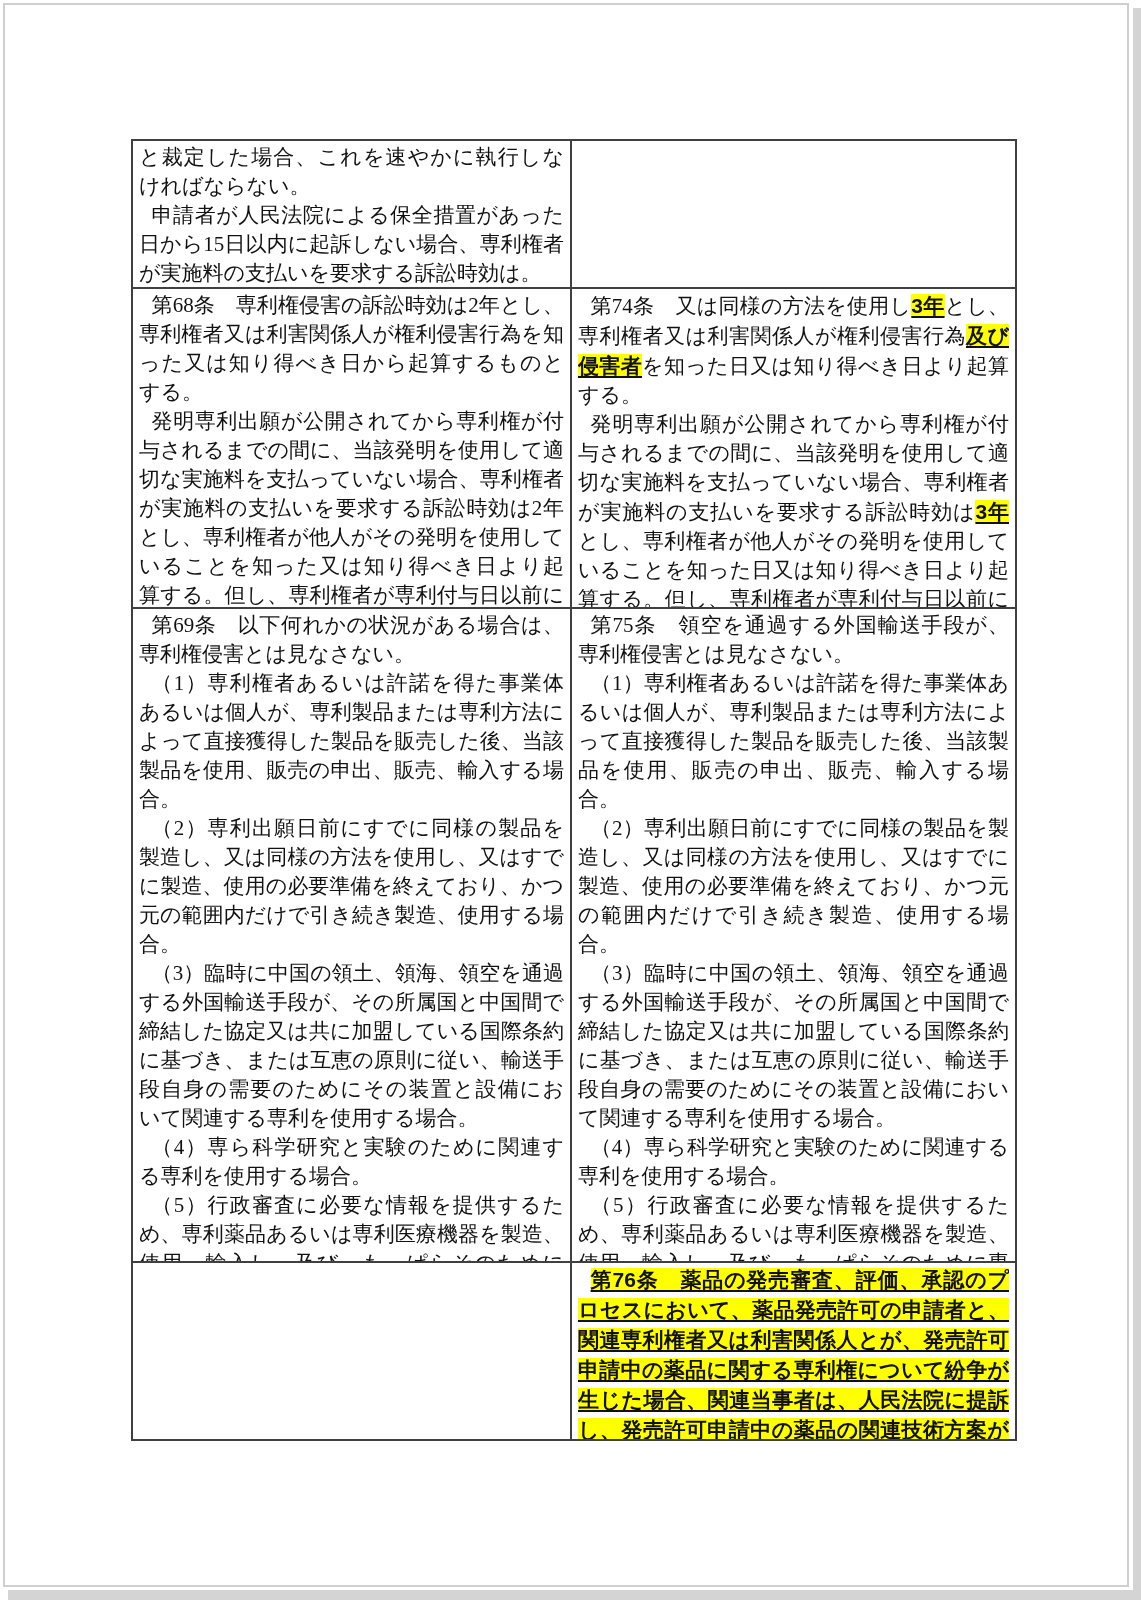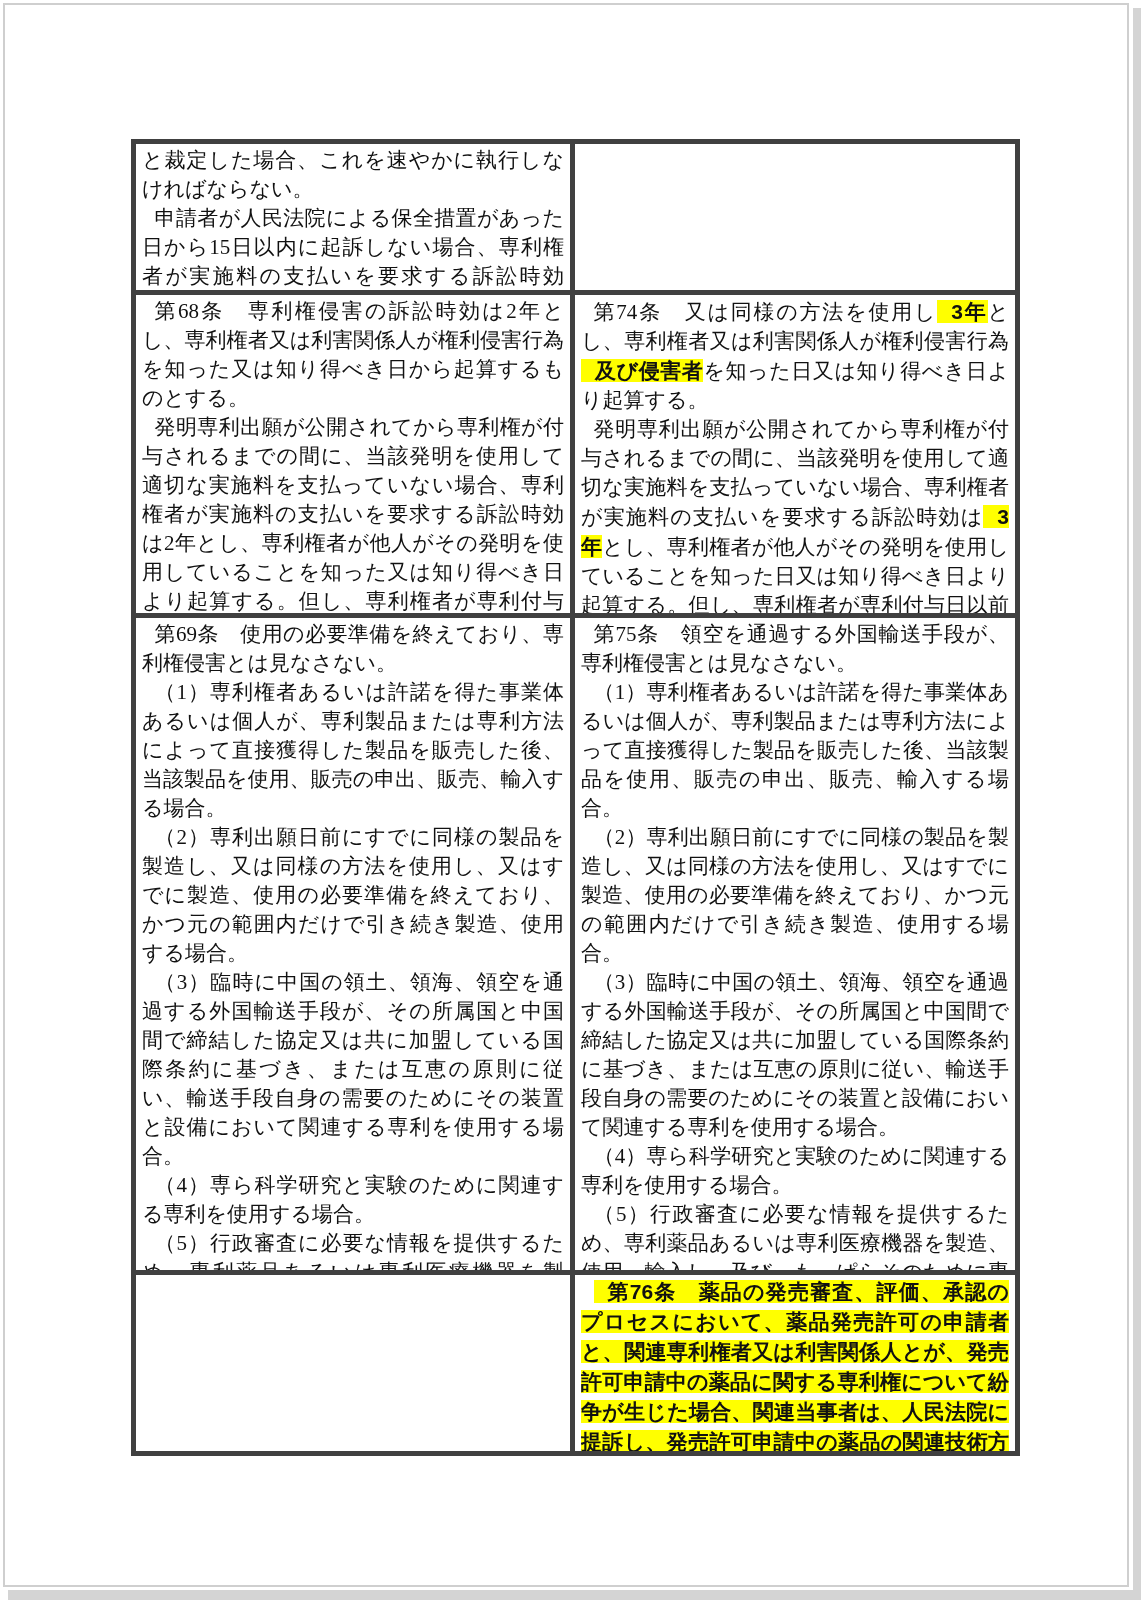--- a/index.html
+++ b/index.html
@@ -27,21 +27,21 @@
     width: 1125px; height: 10px;
     background: #d4d4d4;
   }
   table.cmp {
     position: absolute; left: 131px; top: 139px;
     border-collapse: collapse;
     table-layout: fixed;
     width: 884px;
   }
   table.cmp td {
-    border: 5px solid #404040;
+    border: 2px solid #404040;
     vertical-align: top;
     padding: 2px 6px 0 6px;
     box-sizing: border-box;
   }
   tr.r0 { height: 148px; }
   tr.r1 { height: 320px; }
   tr.r2 { height: 654px; }
   tr.r3 { height: 178px; }
   .cellbox { overflow: hidden; }
   tr.r0 .cellbox { max-height: 144px; }
@@ -55,24 +55,24 @@
     color: #111111;
     text-align: justify;
     text-justify: inter-character;
     word-break: break-all;
   }
   p.para.ind { text-indent: 0.6em; }
   span.ins {
     background: var(--hl, #ffff00);
     font-weight: bold;
     font-family: "Liberation Sans", "DejaVu Sans", sans-serif;
+    text-decoration: underline;
     text-decoration-thickness: 2px;
     text-decoration-skip-ink: none;
     text-underline-offset: 3px;
-    padding-left: 14px;
   }
 </style>
 </head>
 <body>
 
 <div class="page-border"></div>
 <div class="shadow-right"></div>
 <div class="shadow-bottom"></div>
 
 <table class="cmp">
@@ -102,21 +102,21 @@
         <td>
           <div class="cellbox">
             <p class="para ind"><span>第74条　又は同様の方法を使用し</span><span class="ins">3年</span><span>とし、専利権者又は利害関係人が権利侵害行為</span><span class="ins">及び侵害者</span><span>を知った日又は知り得べき日より起算する。</span></p>
             <p class="para ind"><span>発明専利出願が公開されてから専利権が付与されるまでの間に、当該発明を使用して適切な実施料を支払っていない場合、専利権者が実施料の支払いを要求する訴訟時効は</span><span class="ins">3年</span><span>とし、専利権者が他人がその発明を使用していることを知った日又は知り得べき日より起算する。但し、専利権者が専利付与日以前に知った又は知り得た場合は、専利権付与日より起算する。</span></p>
           </div>
         </td>
       </tr>
       <tr class="r2">
         <td>
           <div class="cellbox">
-            <p class="para ind"><span>第69条　使用の必要準備を終えており、専利権侵害とは見なさない。</span></p>
+            <p class="para ind"><span>第69条　以下何れかの状況がある場合は、専利権侵害とは見なさない。</span></p>
             <p class="para ind"><span>（1）専利権者あるいは許諾を得た事業体あるいは個人が、専利製品または専利方法によって直接獲得した製品を販売した後、当該製品を使用、販売の申出、販売、輸入する場合。</span></p>
             <p class="para ind"><span>（2）専利出願日前にすでに同様の製品を製造し、又は同様の方法を使用し、又はすでに製造、使用の必要準備を終えており、かつ元の範囲内だけで引き続き製造、使用する場合。</span></p>
             <p class="para ind"><span>（3）臨時に中国の領土、領海、領空を通過する外国輸送手段が、その所属国と中国間で締結した協定又は共に加盟している国際条約に基づき、または互恵の原則に従い、輸送手段自身の需要のためにその装置と設備において関連する専利を使用する場合。</span></p>
             <p class="para ind"><span>（4）専ら科学研究と実験のために関連する専利を使用する場合。</span></p>
             <p class="para ind"><span>（5）行政審査に必要な情報を提供するため、専利薬品あるいは専利医療機器を製造、使用、輸入し、及び、もっぱらそのために専利薬品あるいは専利医療器械を製造、輸入する場合。</span></p>
           </div>
         </td>
         <td>
           <div class="cellbox">
             <p class="para ind"><span>第75条　領空を通過する外国輸送手段が、専利権侵害とは見なさない。</span></p>

